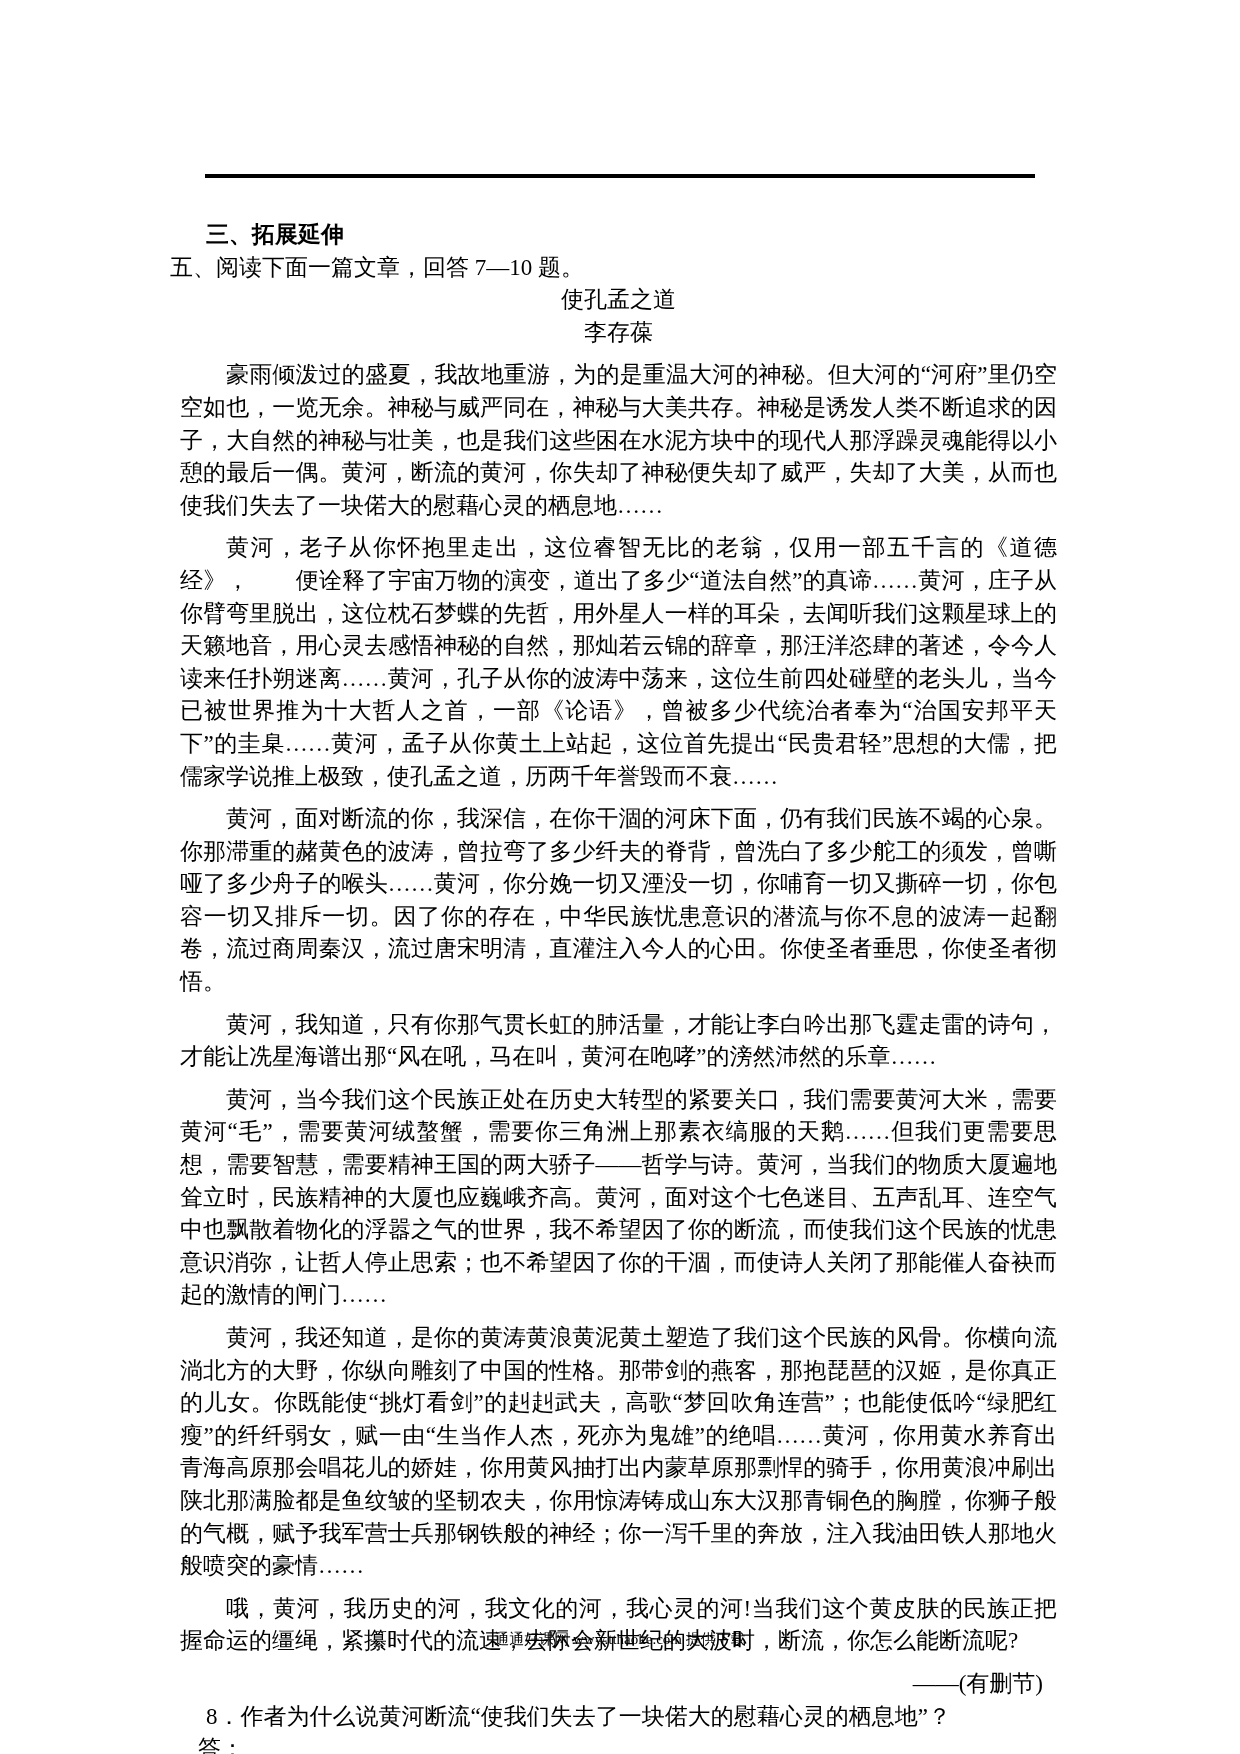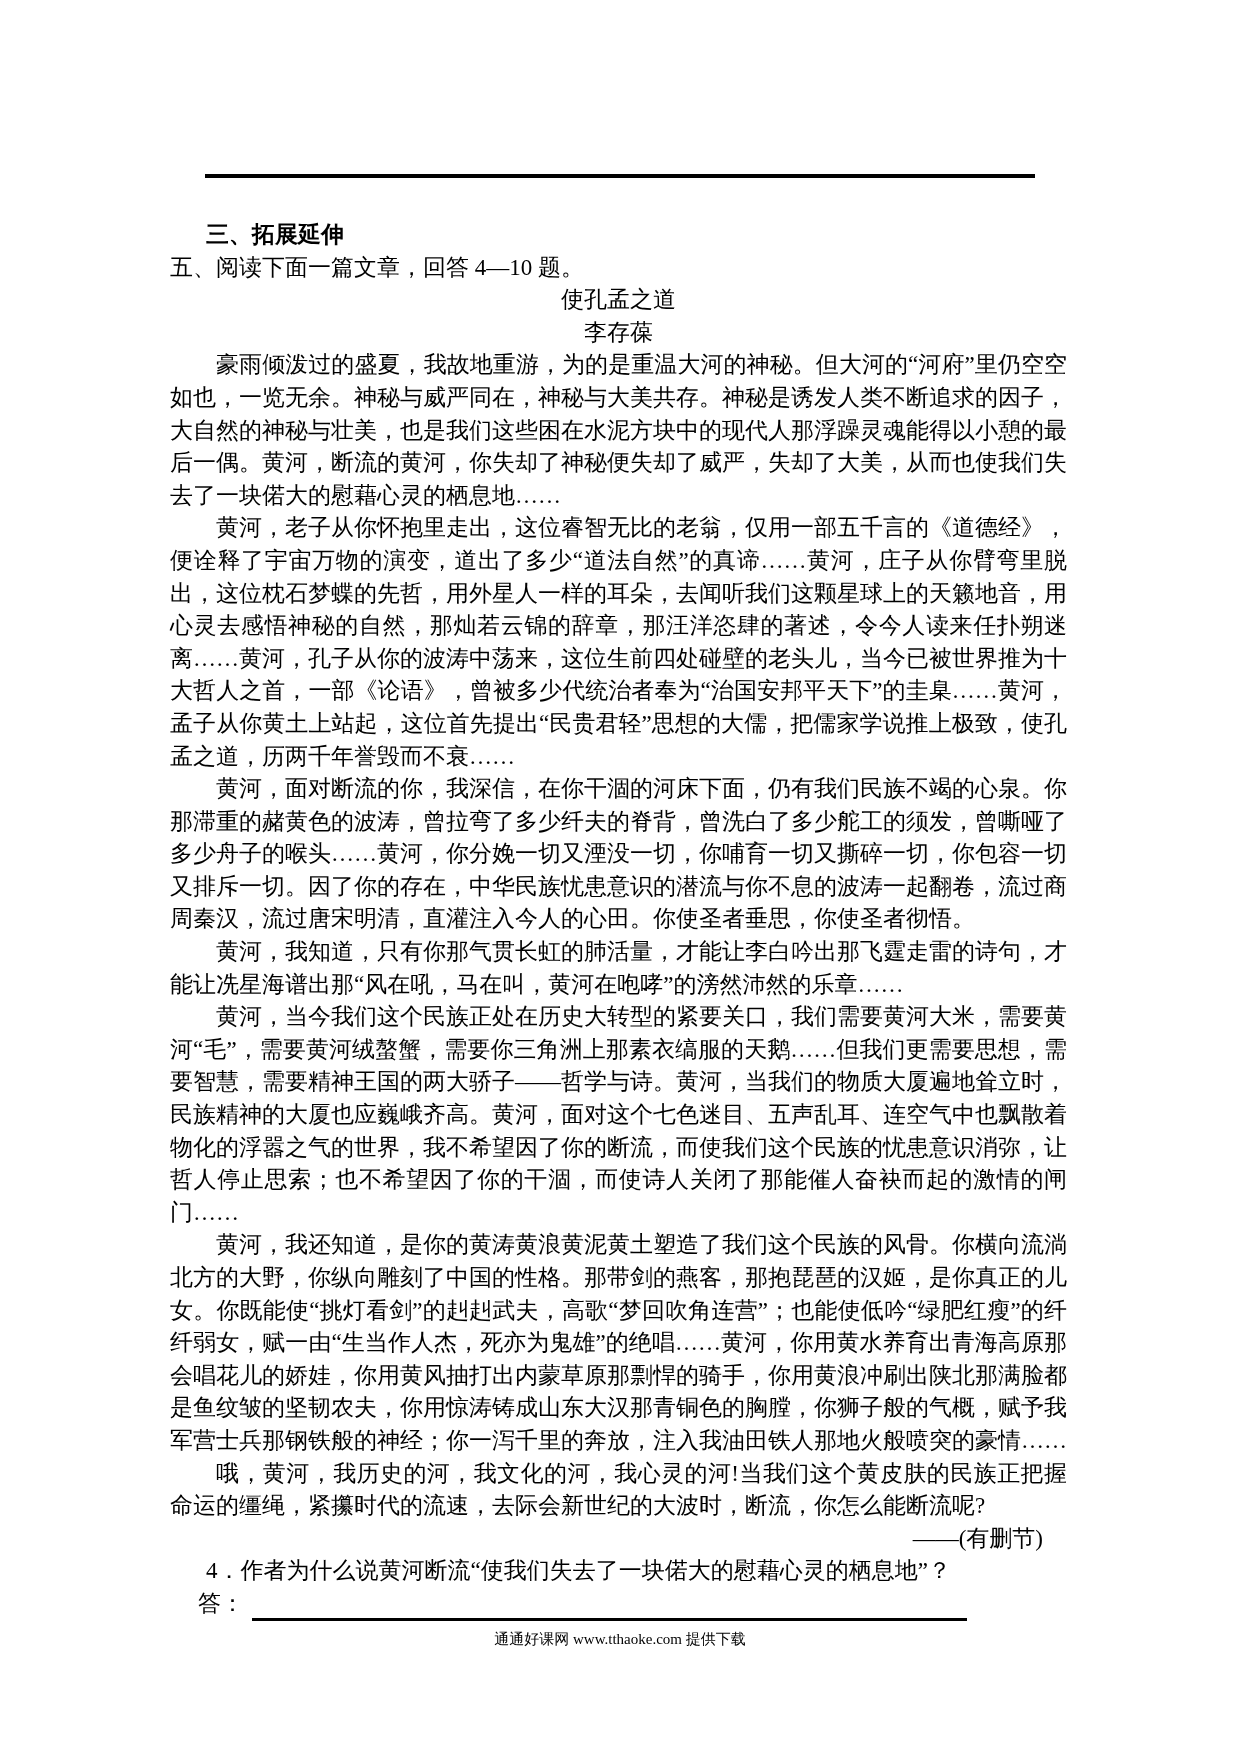--- a/index.html
+++ b/index.html
@@ -21,21 +21,21 @@
   .content {
     position:absolute;
     left:170px; top:219px;
     width:897px;
     font-size:23px;
     line-height:32.6px;
   }
   .section-title { font-weight:bold; padding-left:36px; }
   .center { text-align:center; }
   .para {
-    margin:0;
+    margin:10px;
     text-indent:2em;
     text-align:justify;
     text-justify:inter-ideograph;
   }
   .attribution { text-align:right; padding-right:24px; }
   .question { padding-left:36px; }
   .answer-row { display:flex; align-items:flex-end; }
   .answer-label { margin-left:28px; white-space:nowrap; }
   .answer-line {
     flex:1;
@@ -56,37 +56,37 @@
 </head>
 <body>
 
 <div class="page">
 
   <div class="top-rule"></div>
 
   <div class="content">
     <div class="section-title">三、拓展延伸</div>
 
-    <div class="instruction">五、阅读下面一篇文章，回答 4—10 题。</div>
+    <div class="instruction">五、阅读下面一篇文章，回答 7—10 题。</div>
 
     <div class="center">使孔孟之道</div>
 
     <div class="center">李存葆</div>
 
     <p class="para">豪雨倾泼过的盛夏，我故地重游，为的是重温大河的神秘。但大河的“河府”里仍空空如也，一览无余。神秘与威严同在，神秘与大美共存。神秘是诱发人类不断追求的因子，大自然的神秘与壮美，也是我们这些困在水泥方块中的现代人那浮躁灵魂能得以小憩的最后一偶。黄河，断流的黄河，你失却了神秘便失却了威严，失却了大美，从而也使我们失去了一块偌大的慰藉心灵的栖息地……</p>
     <p class="para">黄河，老子从你怀抱里走出，这位睿智无比的老翁，仅用一部五千言的《道德经》，　　便诠释了宇宙万物的演变，道出了多少“道法自然”的真谛……黄河，庄子从你臂弯里脱出，这位枕石梦蝶的先哲，用外星人一样的耳朵，去闻听我们这颗星球上的天籁地音，用心灵去感悟神秘的自然，那灿若云锦的辞章，那汪洋恣肆的著述，令今人读来任扑朔迷离……黄河，孔子从你的波涛中荡来，这位生前四处碰壁的老头儿，当今已被世界推为十大哲人之首，一部《论语》，曾被多少代统治者奉为“治国安邦平天下”的圭臬……黄河，孟子从你黄土上站起，这位首先提出“民贵君轻”思想的大儒，把儒家学说推上极致，使孔孟之道，历两千年誉毁而不衰……</p>
     <p class="para">黄河，面对断流的你，我深信，在你干涸的河床下面，仍有我们民族不竭的心泉。你那滞重的赭黄色的波涛，曾拉弯了多少纤夫的脊背，曾洗白了多少舵工的须发，曾嘶哑了多少舟子的喉头……黄河，你分娩一切又湮没一切，你哺育一切又撕碎一切，你包容一切又排斥一切。因了你的存在，中华民族忧患意识的潜流与你不息的波涛一起翻卷，流过商周秦汉，流过唐宋明清，直灌注入今人的心田。你使圣者垂思，你使圣者彻悟。</p>
     <p class="para">黄河，我知道，只有你那气贯长虹的肺活量，才能让李白吟出那飞霆走雷的诗句，才能让冼星海谱出那“风在吼，马在叫，黄河在咆哮”的滂然沛然的乐章……</p>
     <p class="para">黄河，当今我们这个民族正处在历史大转型的紧要关口，我们需要黄河大米，需要黄河“毛”，需要黄河绒螯蟹，需要你三角洲上那素衣缟服的天鹅……但我们更需要思想，需要智慧，需要精神王国的两大骄子——哲学与诗。黄河，当我们的物质大厦遍地耸立时，民族精神的大厦也应巍峨齐高。黄河，面对这个七色迷目、五声乱耳、连空气中也飘散着物化的浮嚣之气的世界，我不希望因了你的断流，而使我们这个民族的忧患意识消弥，让哲人停止思索；也不希望因了你的干涸，而使诗人关闭了那能催人奋袂而起的激情的闸门……</p>
     <p class="para">黄河，我还知道，是你的黄涛黄浪黄泥黄土塑造了我们这个民族的风骨。你横向流淌北方的大野，你纵向雕刻了中国的性格。那带剑的燕客，那抱琵琶的汉姬，是你真正的儿女。你既能使“挑灯看剑”的赳赳武夫，高歌“梦回吹角连营”；也能使低吟“绿肥红瘦”的纤纤弱女，赋一由“生当作人杰，死亦为鬼雄”的绝唱……黄河，你用黄水养育出青海高原那会唱花儿的娇娃，你用黄风抽打出内蒙草原那剽悍的骑手，你用黄浪冲刷出陕北那满脸都是鱼纹皱的坚韧农夫，你用惊涛铸成山东大汉那青铜色的胸膛，你狮子般的气概，赋予我军营士兵那钢铁般的神经；你一泻千里的奔放，注入我油田铁人那地火般喷突的豪情……</p>
     <p class="para">哦，黄河，我历史的河，我文化的河，我心灵的河!当我们这个黄皮肤的民族正把握命运的缰绳，紧攥时代的流速，去际会新世纪的大波时，断流，你怎么能断流呢?</p>
 
     <div class="attribution">——(有删节)</div>
 
-    <div class="question">4．作者为什么说黄河断流“使我们失去了一块偌大的慰藉心灵的栖息地”？</div>
+    <div class="question">8．作者为什么说黄河断流“使我们失去了一块偌大的慰藉心灵的栖息地”？</div>
 
     <div class="answer-row">
       <span class="answer-label">答：</span>
       <span class="answer-line"></span>
     </div>
   </div>
 
   <div class="footer">通通好课网 www.tthaoke.com 提供下载</div>
 
 </div>

